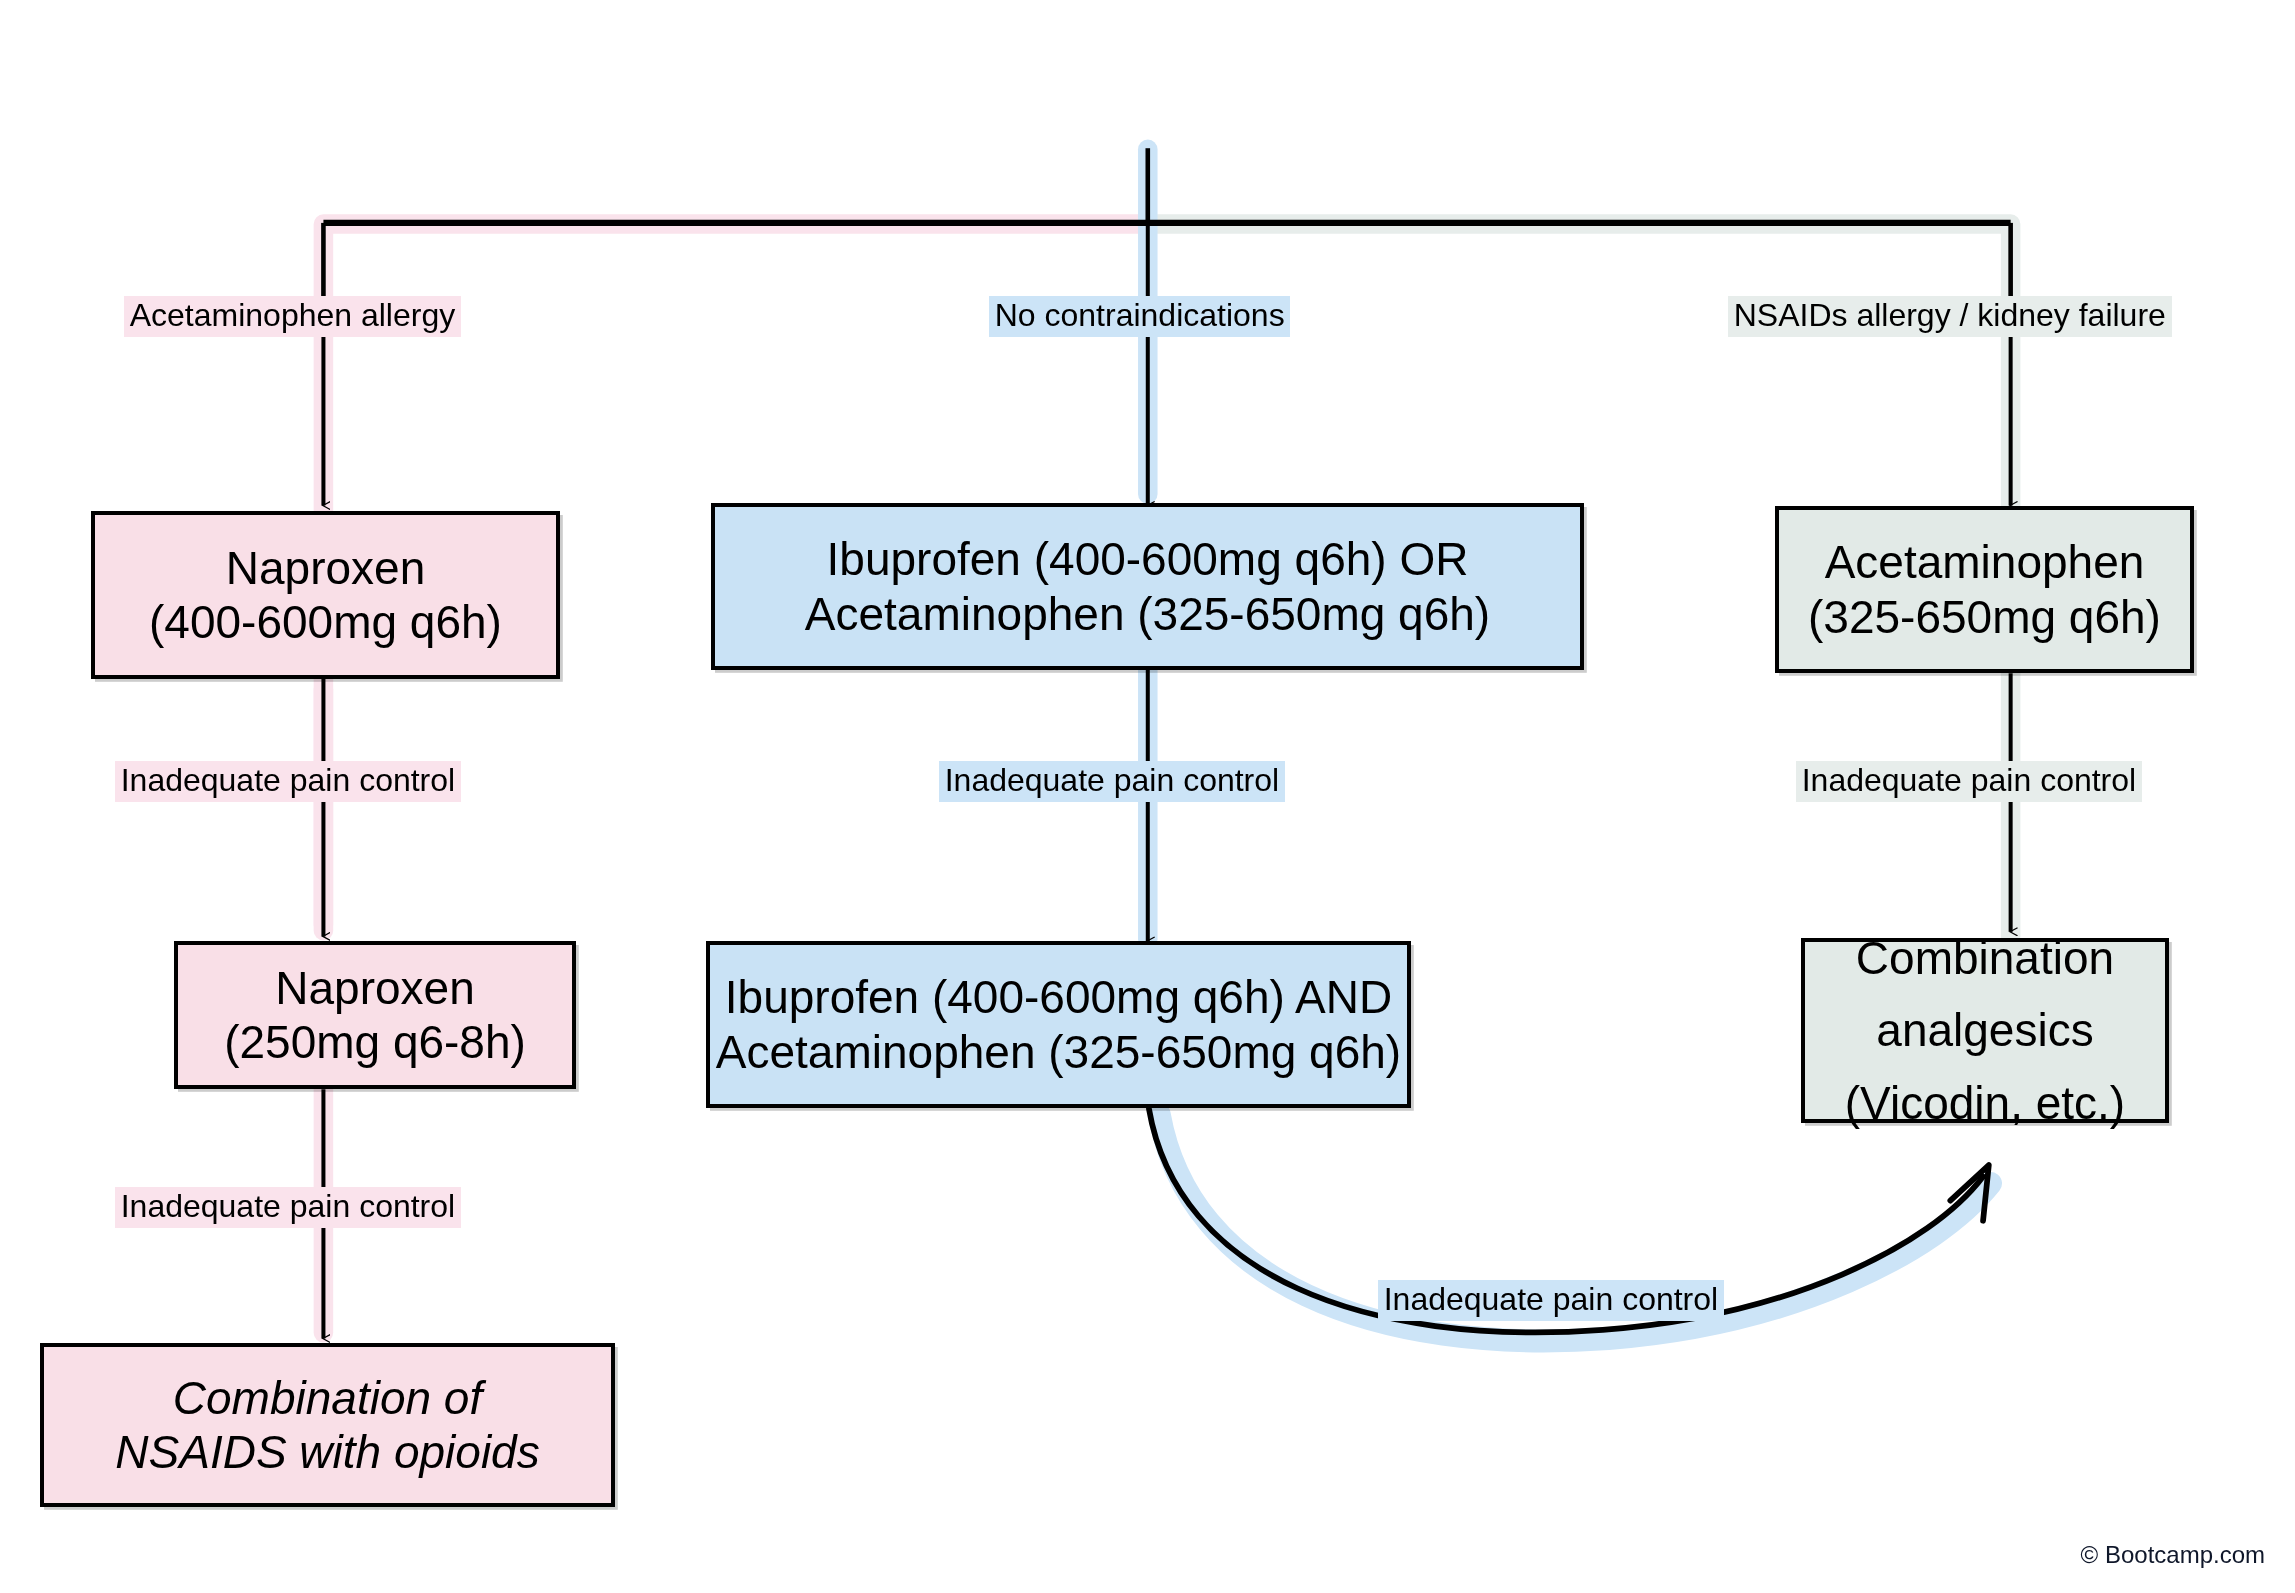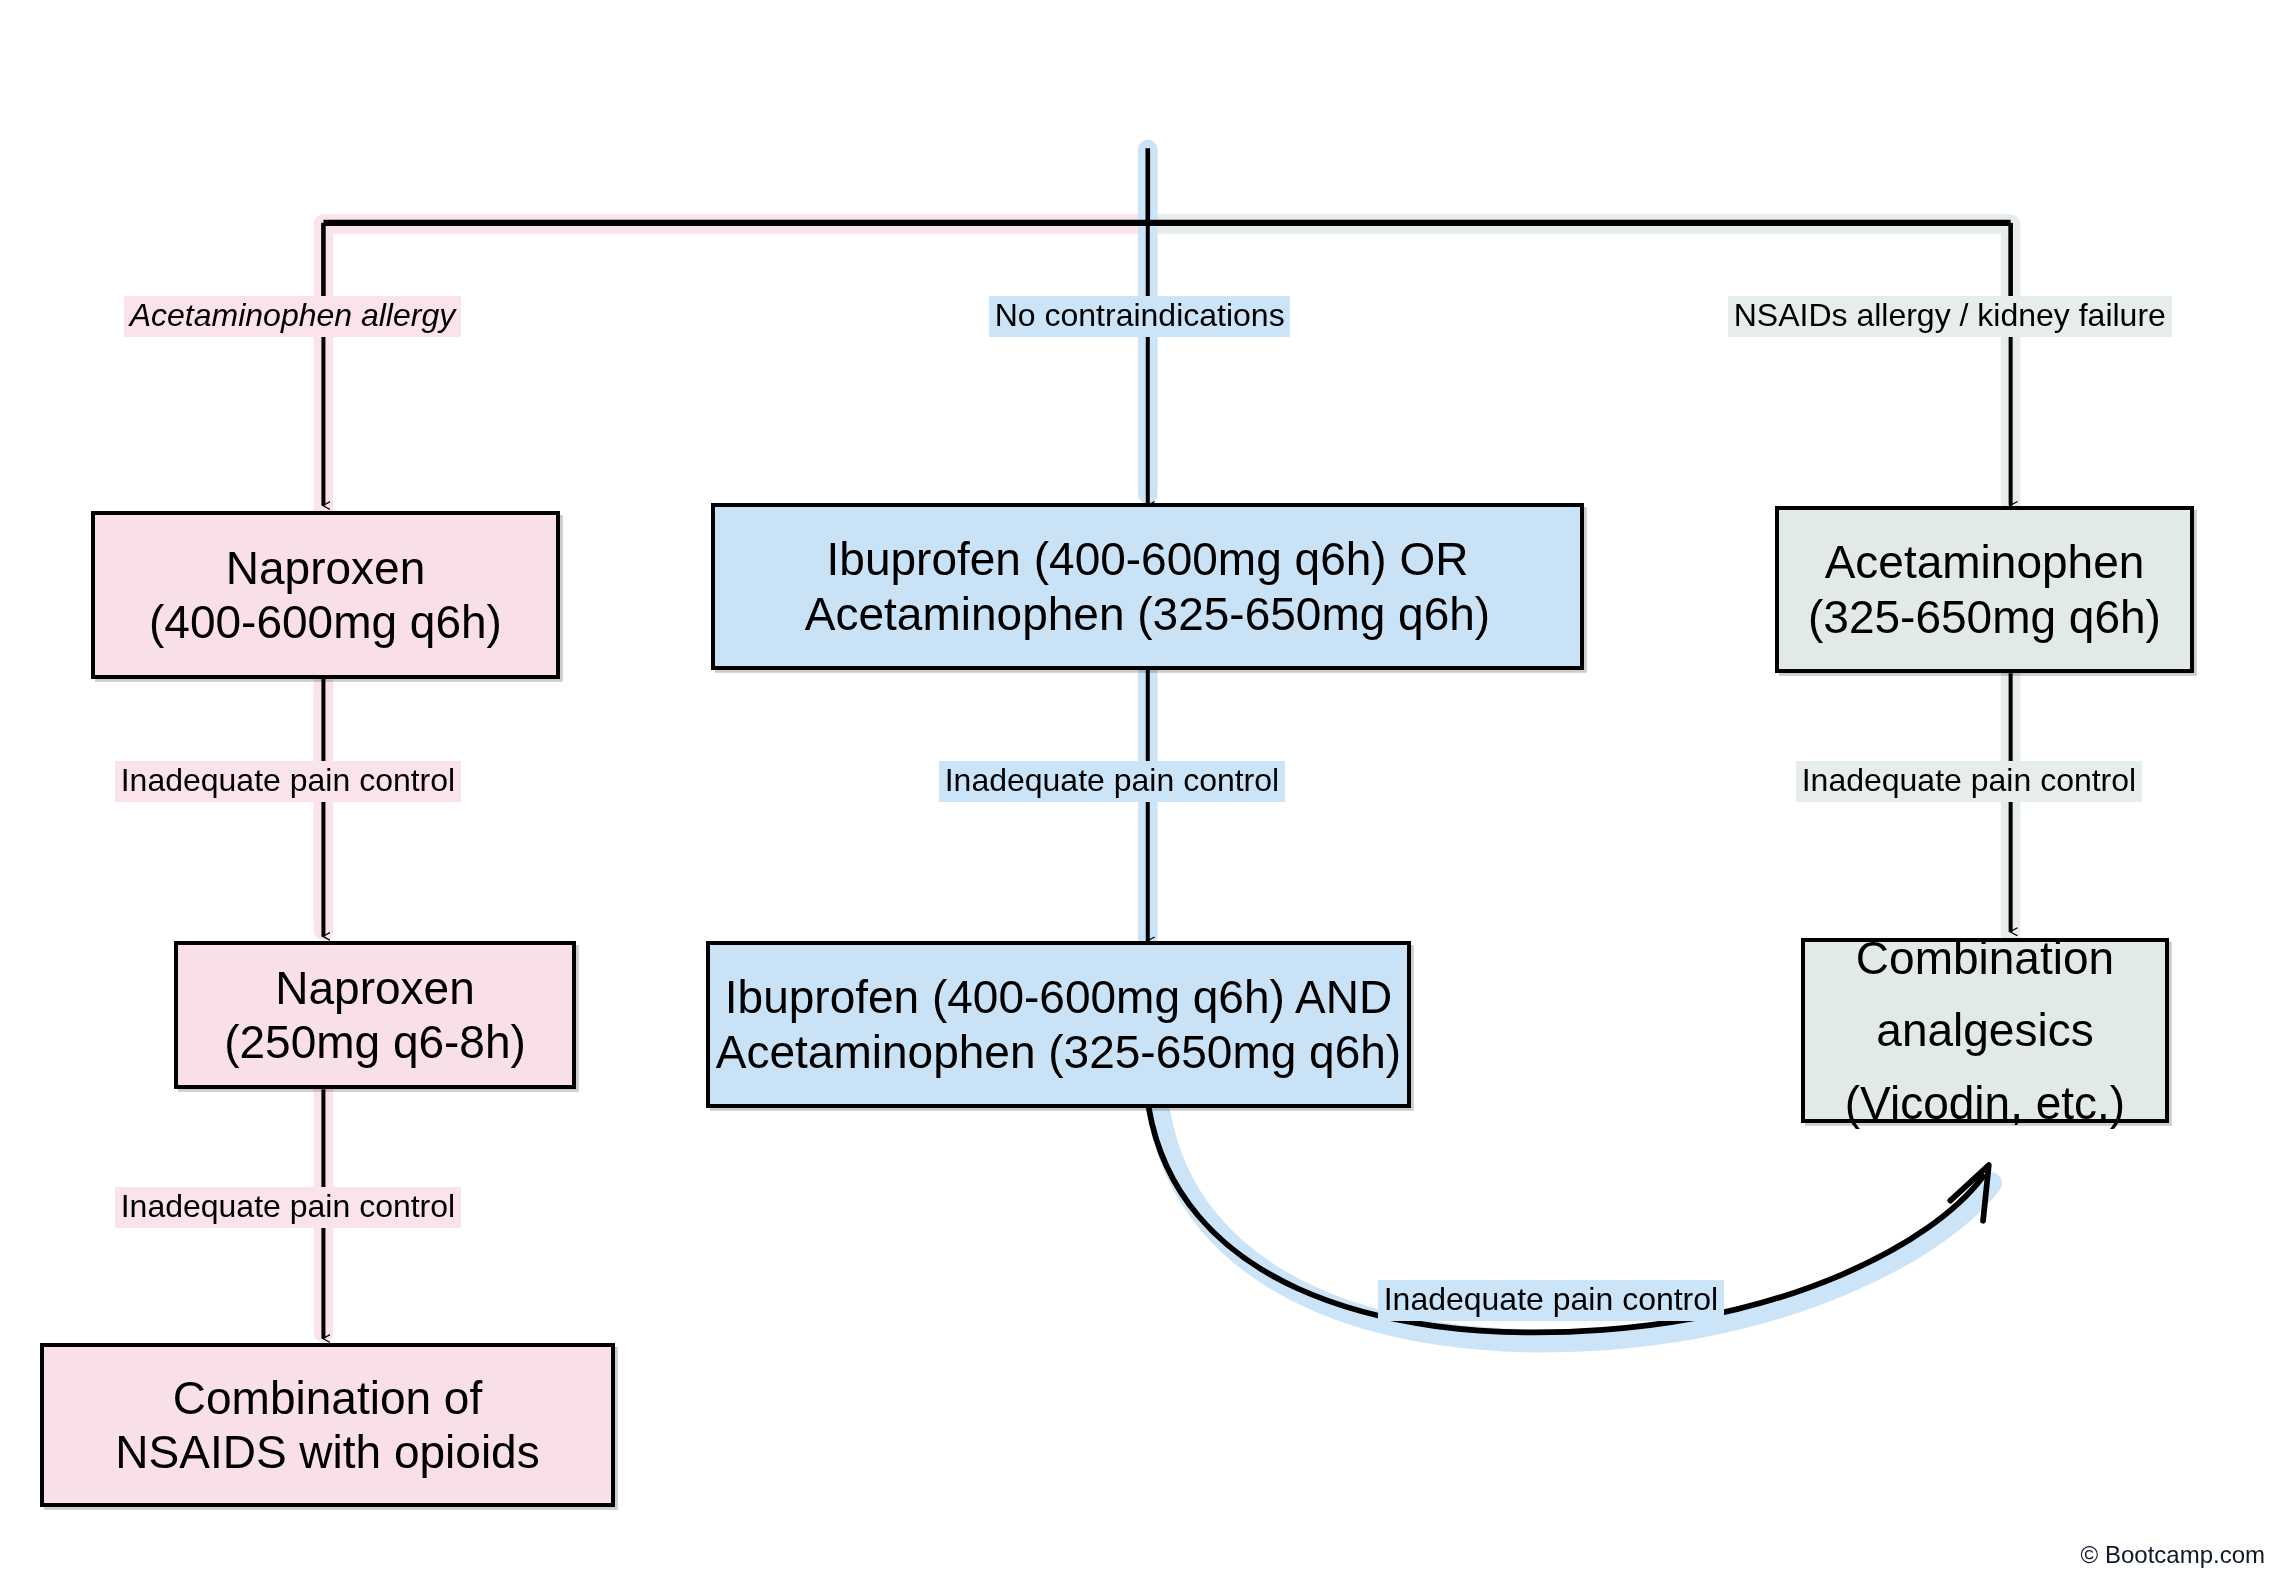--- a/index.html
+++ b/index.html
@@ -101,21 +101,21 @@
 
     <path d="M 1998,1166 L 1998,1638" fill="none" stroke="#000" stroke-width="7" marker-end="url(#ah)"></path>
 
     <path d="M 3500,1172 L 3500,1622" fill="none" stroke="#000" stroke-width="7" marker-end="url(#ah)"></path>
 
     <path d="M 2000,1930 C 2050,2220 2375,2345 2790,2315 C 3110,2292 3360,2170 3452,2048" fill="none" stroke="#000" stroke-width="10" stroke-linecap="round"></path>
     <path d="M 3395,2090 L 3462,2028 L 3452,2125" fill="none" stroke="#000" stroke-width="10" stroke-linecap="round" stroke-linejoin="round"></path>
   </svg>
 
 
-  <div class="edge-label" style="left:124px; top:296px; background:#fae3ec;font-style:italic;">
+  <div class="edge-label" style="left:124px; top:296px; background:#fae3ec;">
     <span>Acetaminophen allergy</span>
   </div>
 
   <div class="edge-label" style="left:989px; top:296px; background:#cce4f7;">
     <span>No contraindications</span>
   </div>
 
   <div class="edge-label" style="left:1728px; top:296px; background:#e7edeb;">
     <span>NSAIDs allergy / kidney failure</span>
   </div>
@@ -131,21 +131,21 @@
 
   <div class="node big" style="left:126px; top:941px; width:402px; height:148px; background:#f9dfe7;margin-left:48px;">
     <span class="ln">Naproxen</span>
     <span class="ln">(250mg q6-8h)</span>
   </div>
 
   <div class="edge-label" style="left:115px; top:1187px; background:#fae3ec;">
     <span>Inadequate pain control</span>
   </div>
 
-  <div class="node big" style="left:40px; top:1343px; width:575px; height:164px; background:#f9dfe7;">
+  <div class="node big" style="left:40px; top:1343px; width:575px; height:164px; background:#f9dfe7;font-style:italic;">
     <span class="ln">Combination of</span>
     <span class="ln">NSAIDS with opioids</span>
   </div>
 
   <div class="node big" style="left:711px; top:503px; width:873px; height:167px; background:#c9e2f5;">
     <span class="ln">Ibuprofen (400-600mg q6h) OR</span>
     <span class="ln">Acetaminophen (325-650mg q6h)</span>
   </div>
 
   <div class="edge-label" style="left:939px; top:761px; background:#cce4f7;">

